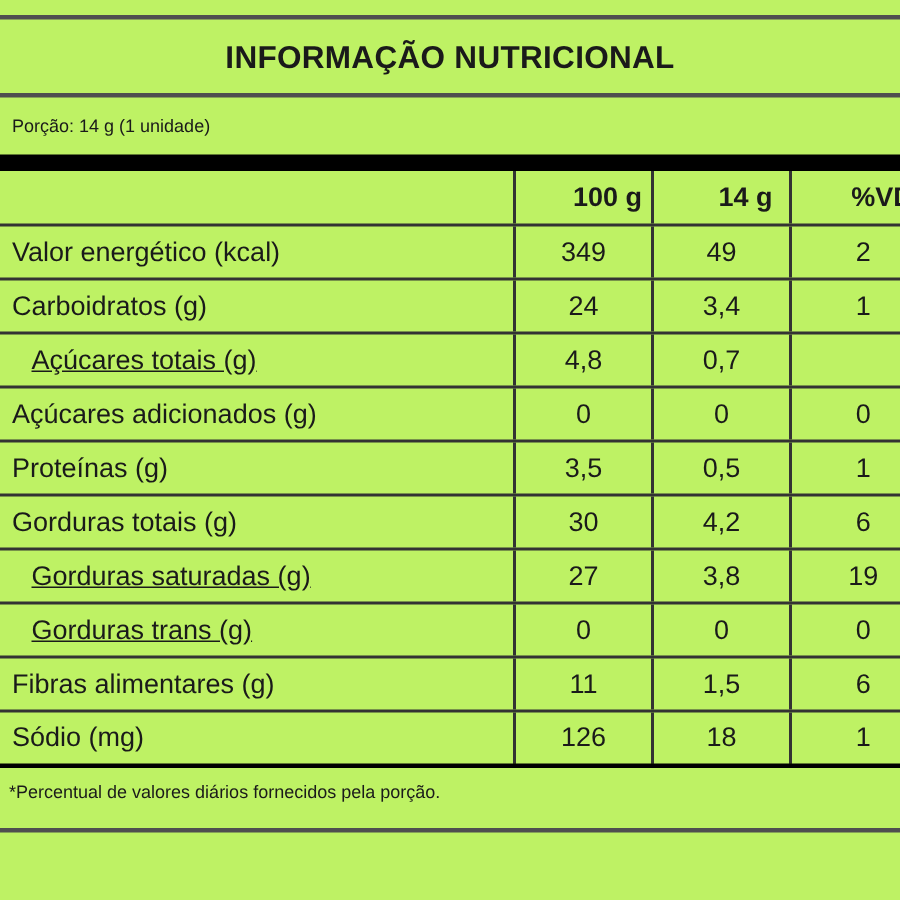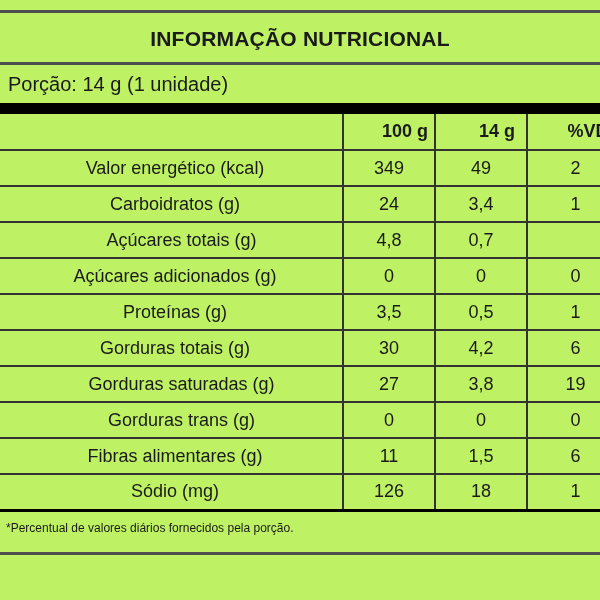--- a/index.html
+++ b/index.html
@@ -22,21 +22,21 @@
   .title {
     height: 49px; line-height: 51px;
     text-align: center;
     font-weight: bold;
     font-size: 21px;
     letter-spacing: 0.2px;
     white-space: nowrap;
   }
   .serving {
     height: 38px; line-height: 38px;
-    font-size: 20px;
+    font-size: 12px;
     padding-left: 8px;
     white-space: nowrap;
   }
   .thickbar { height: 11px; background: #000000; }
   table.nutri {
     border-collapse: collapse;
     table-layout: fixed;
     width: 623px; 
     border-bottom: 3px solid #000000;
   }
@@ -45,22 +45,22 @@
     border-bottom: 2px solid #333333;
     font-size: 18px;
     text-align: center;
     vertical-align: middle;
     padding: 0;
     white-space: nowrap;
     overflow: hidden;
   }
   .nutri th { font-weight: bold; padding-left: 32px; }
   .nutri th + th, .nutri td + td { border-left: 2px solid #333333; }
-  .nutri .lbl { text-align: center; padding-left: 8px; font-weight: normal; }
-  .nutri td.indent-1 { padding-left: 21px; }
+  .nutri .lbl { text-align: left; padding-left: 8px; font-weight: normal; }
+  .nutri td.indent-1 { padding-left: 21px; text-decoration: underline; }
   .nutri td.indent-2 { }
   .footnote {
     font-size: 12px;
     padding: 9px 0 0 6px;
     white-space: nowrap;
   }
 </style>
 </head>
 <body>
 

